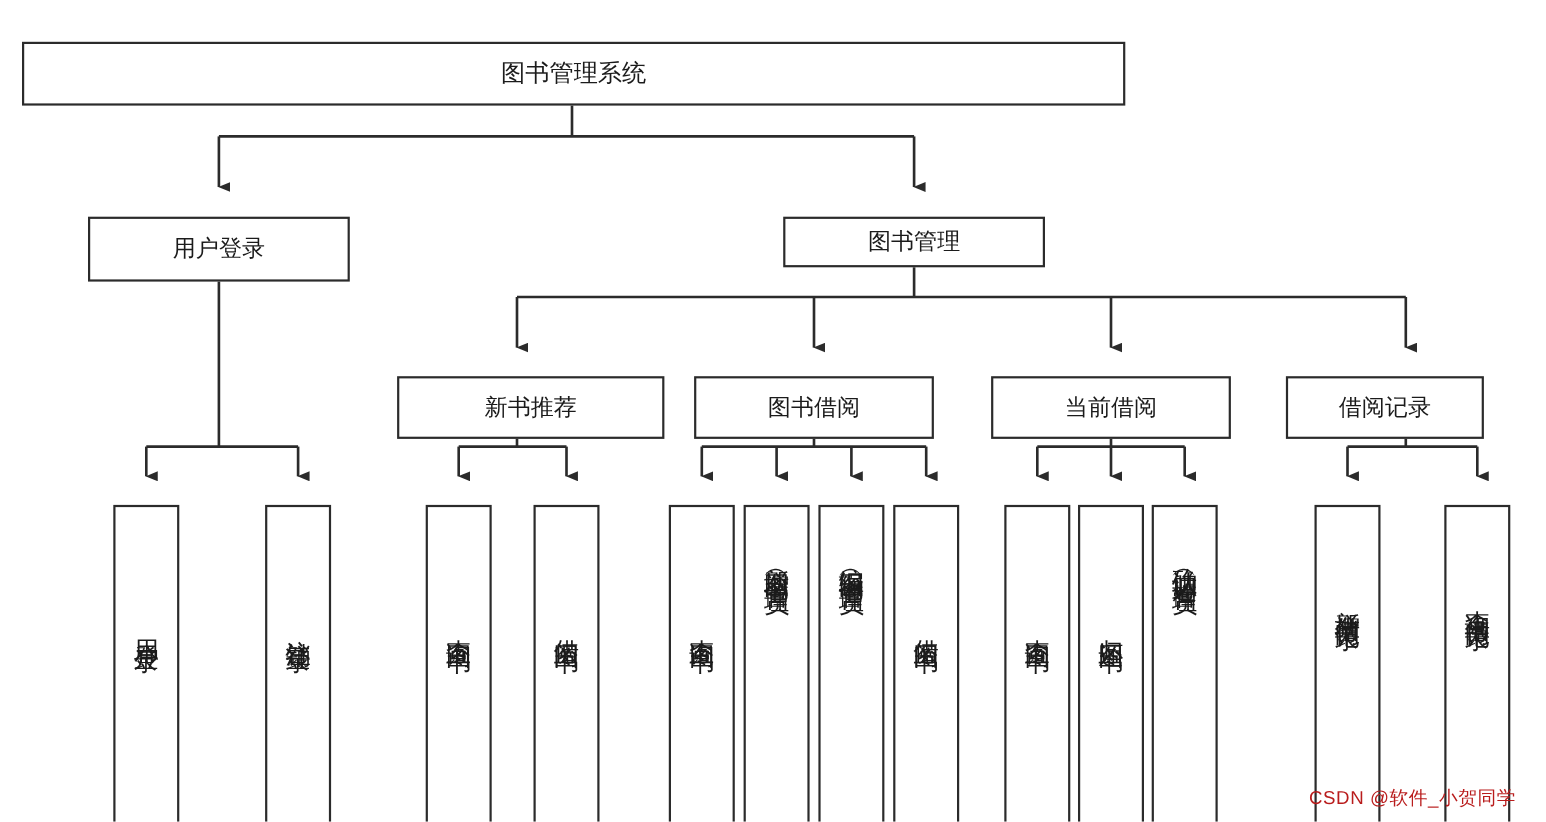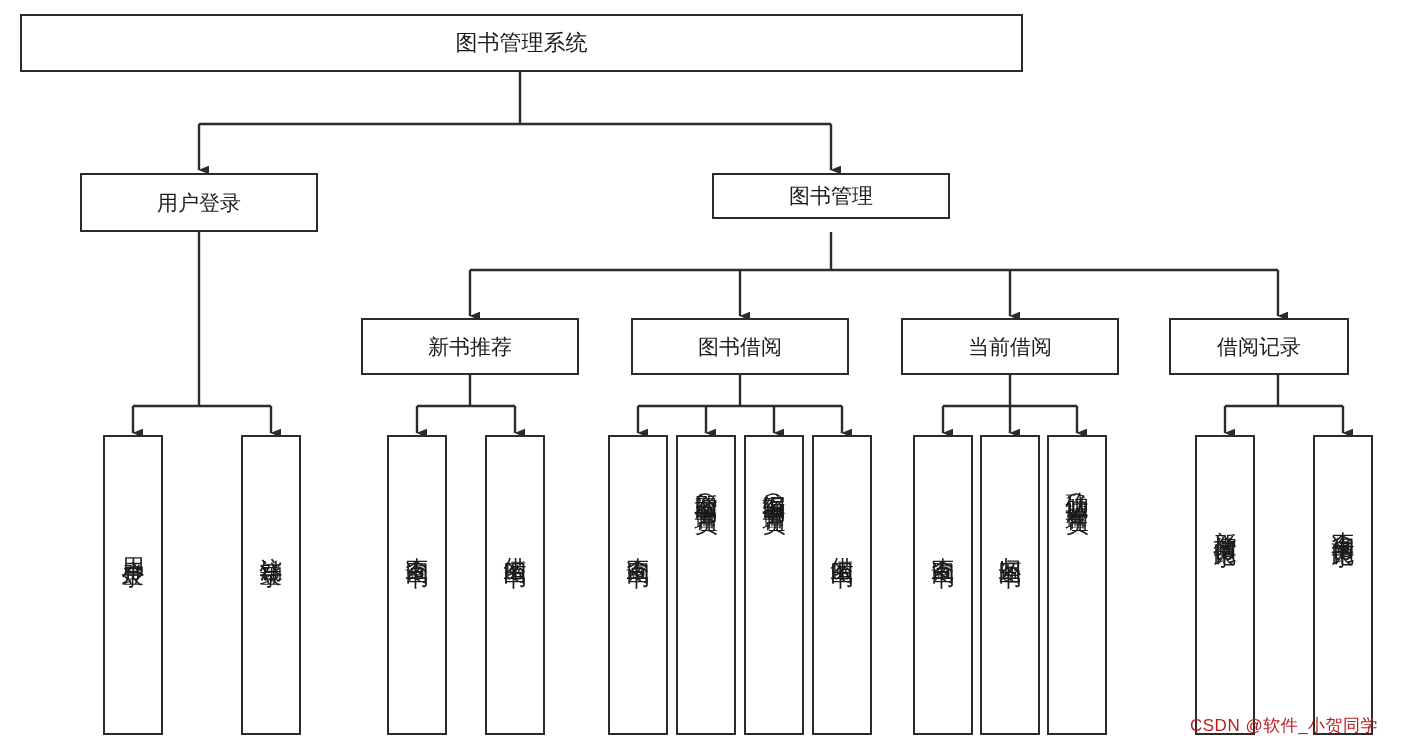--- a/index.html
+++ b/index.html
@@ -31,20 +31,21 @@
     box-sizing: border-box;
     background: #ffffff;
     border: 2px solid #2b2b2b;
     display: flex;
     align-items: center;
     justify-content: center;
     color: #1b1b1b;
     line-height: 1.12;
     text-align: center;
     z-index: 2;
+    margin-top: 24px;
   }
   .node .lbl {
     display: block;
     white-space: pre-line;
   }
   
   .node.h {
     font-size: 21px;
   }
   .node.h.root {
@@ -140,21 +141,21 @@
     <span class="lbl">图书管理系统</span>
   </div>
 
   <div class="node h" style="left:80px; top:173px; width:238px; height:59px;">
     <span class="lbl">用户登录</span>
   </div>
   <div class="node h" style="left:712px; top:173px; width:238px; height:46px;">
     <span class="lbl">图书管理</span>
   </div>
 
-  <div class="node h" style="left:361px; top:318px; width:218px; height:57px;">
+  <div class="node h" style="left:361px; top:318px; width:243px; height:57px;">
     <span class="lbl">新书推荐</span>
   </div>
   <div class="node h" style="left:901px; top:318px; width:218px; height:57px;">
     <span class="lbl">当前借阅</span>
   </div>
   <div class="node h" style="left:631px; top:318px; width:218px; height:57px;">
     <span class="lbl">图书借阅</span>
   </div>
   <div class="node h" style="left:1169px; top:318px; width:180px; height:57px;">
     <span class="lbl">借阅记录</span>

